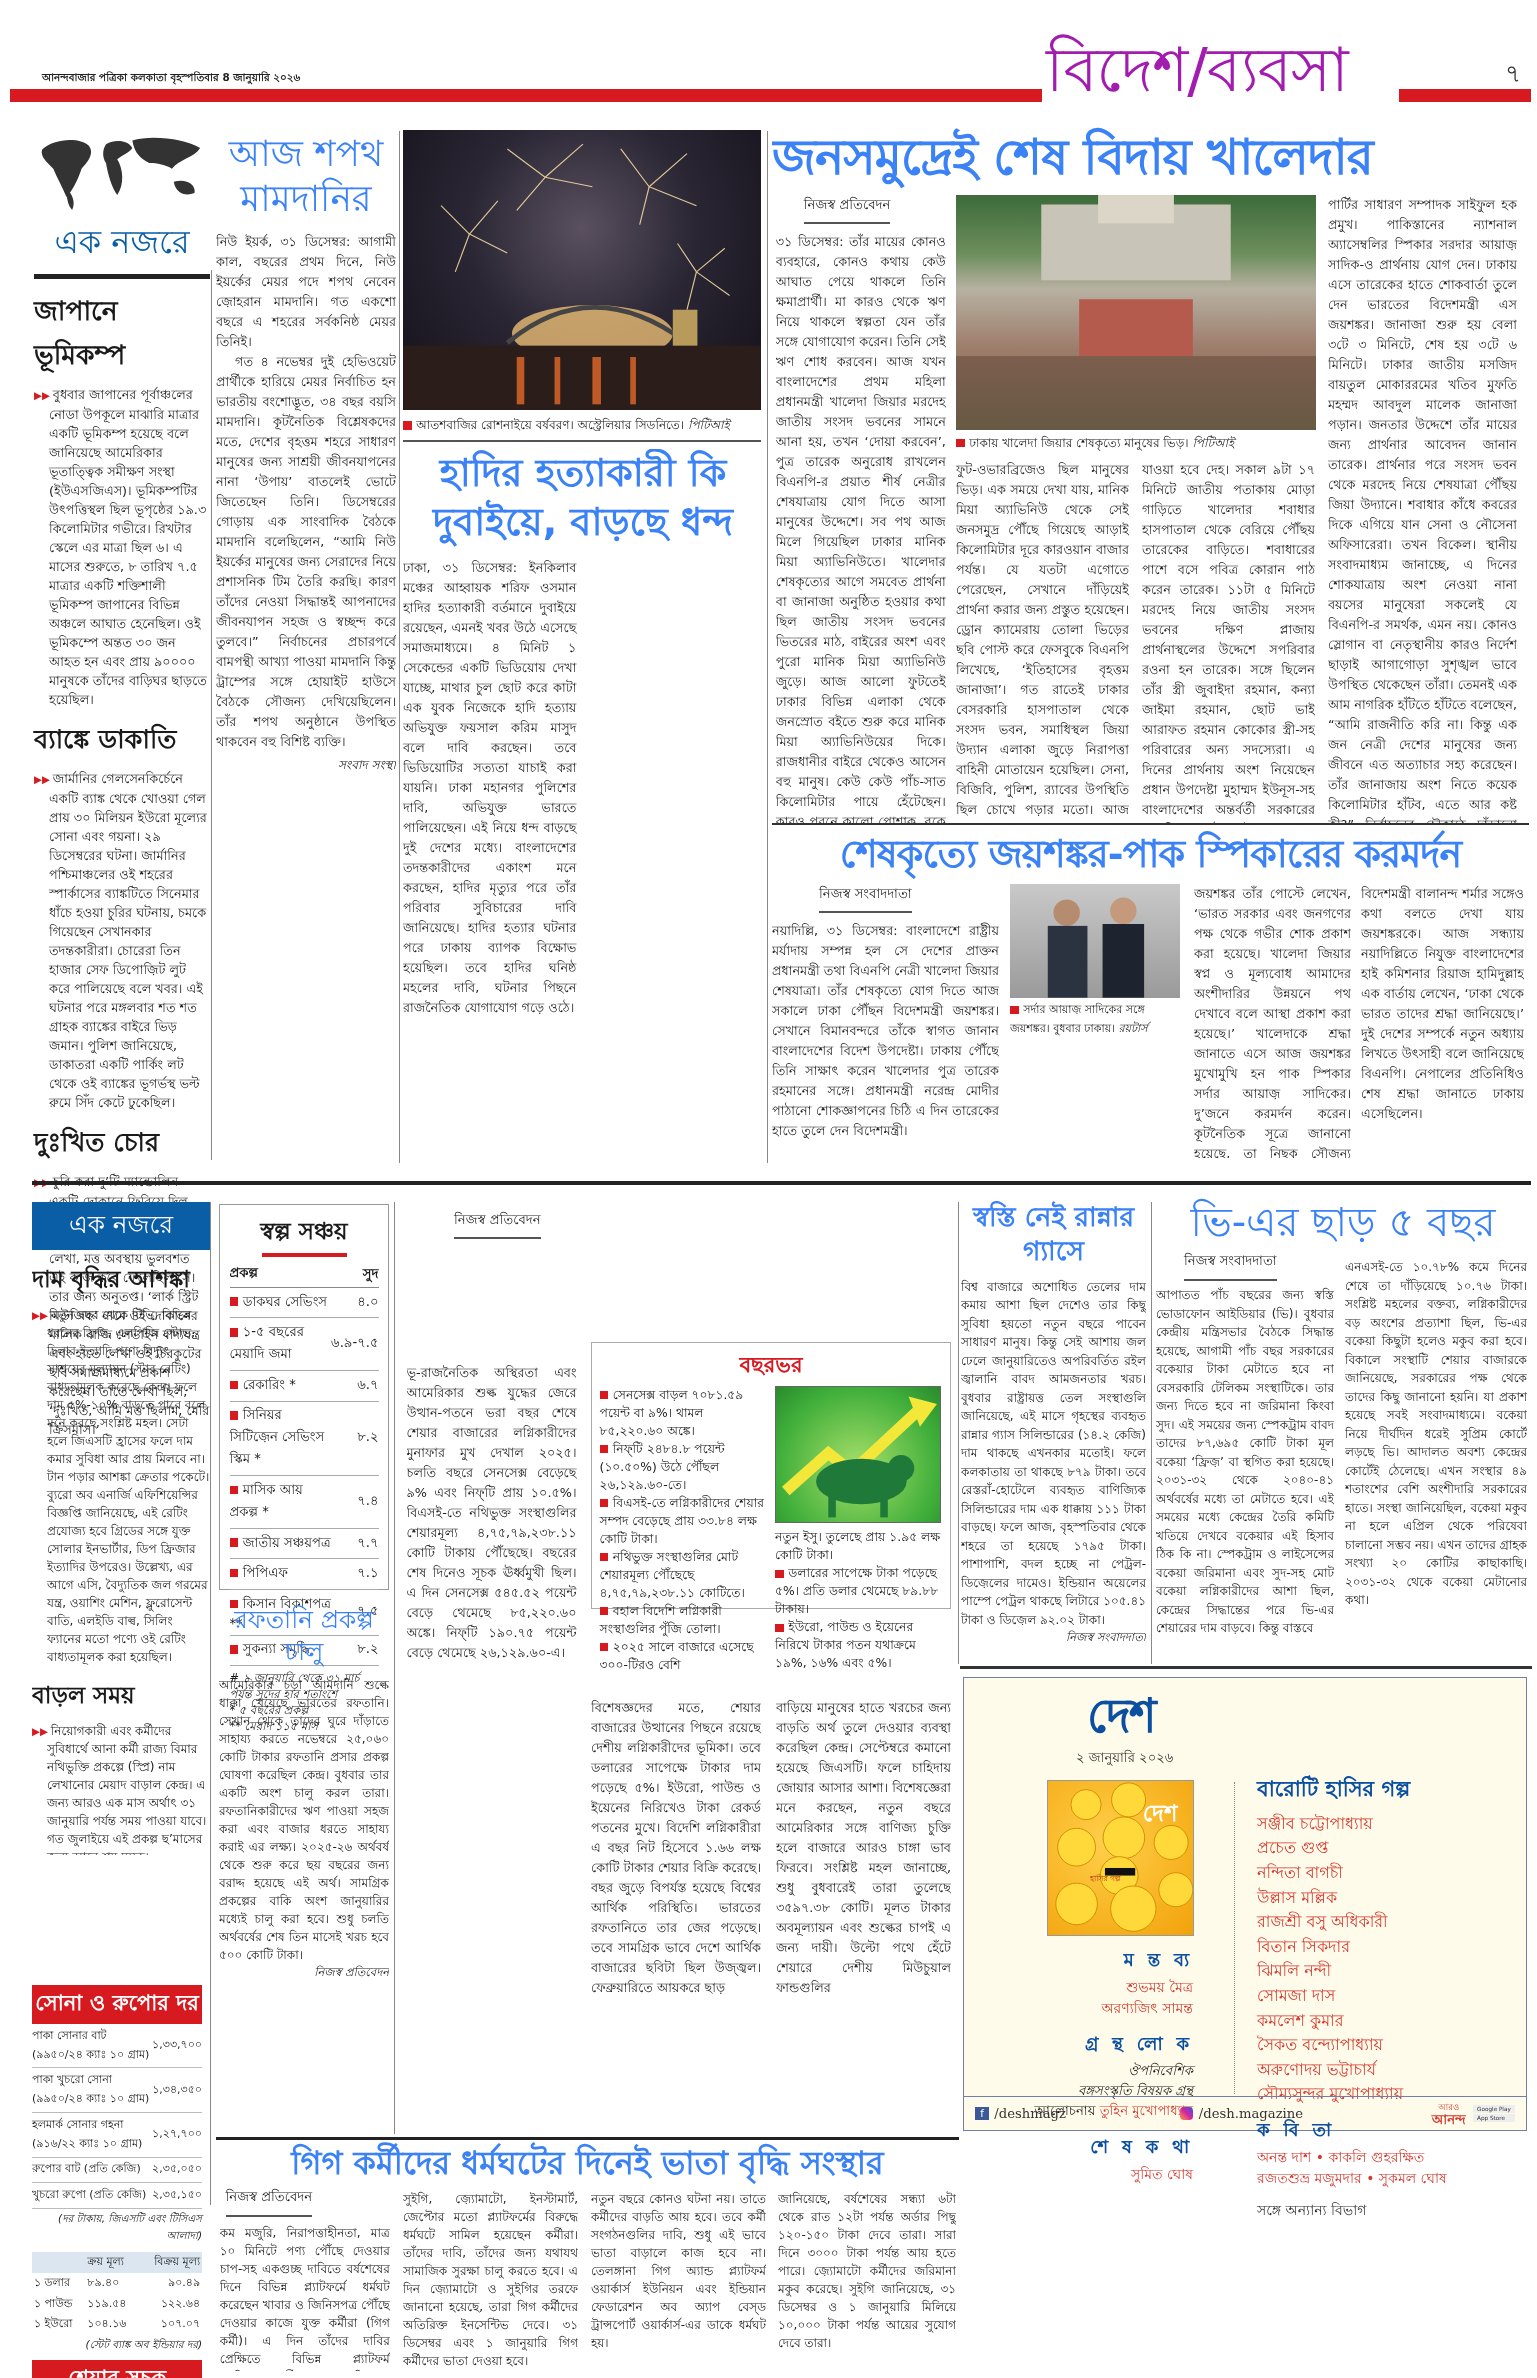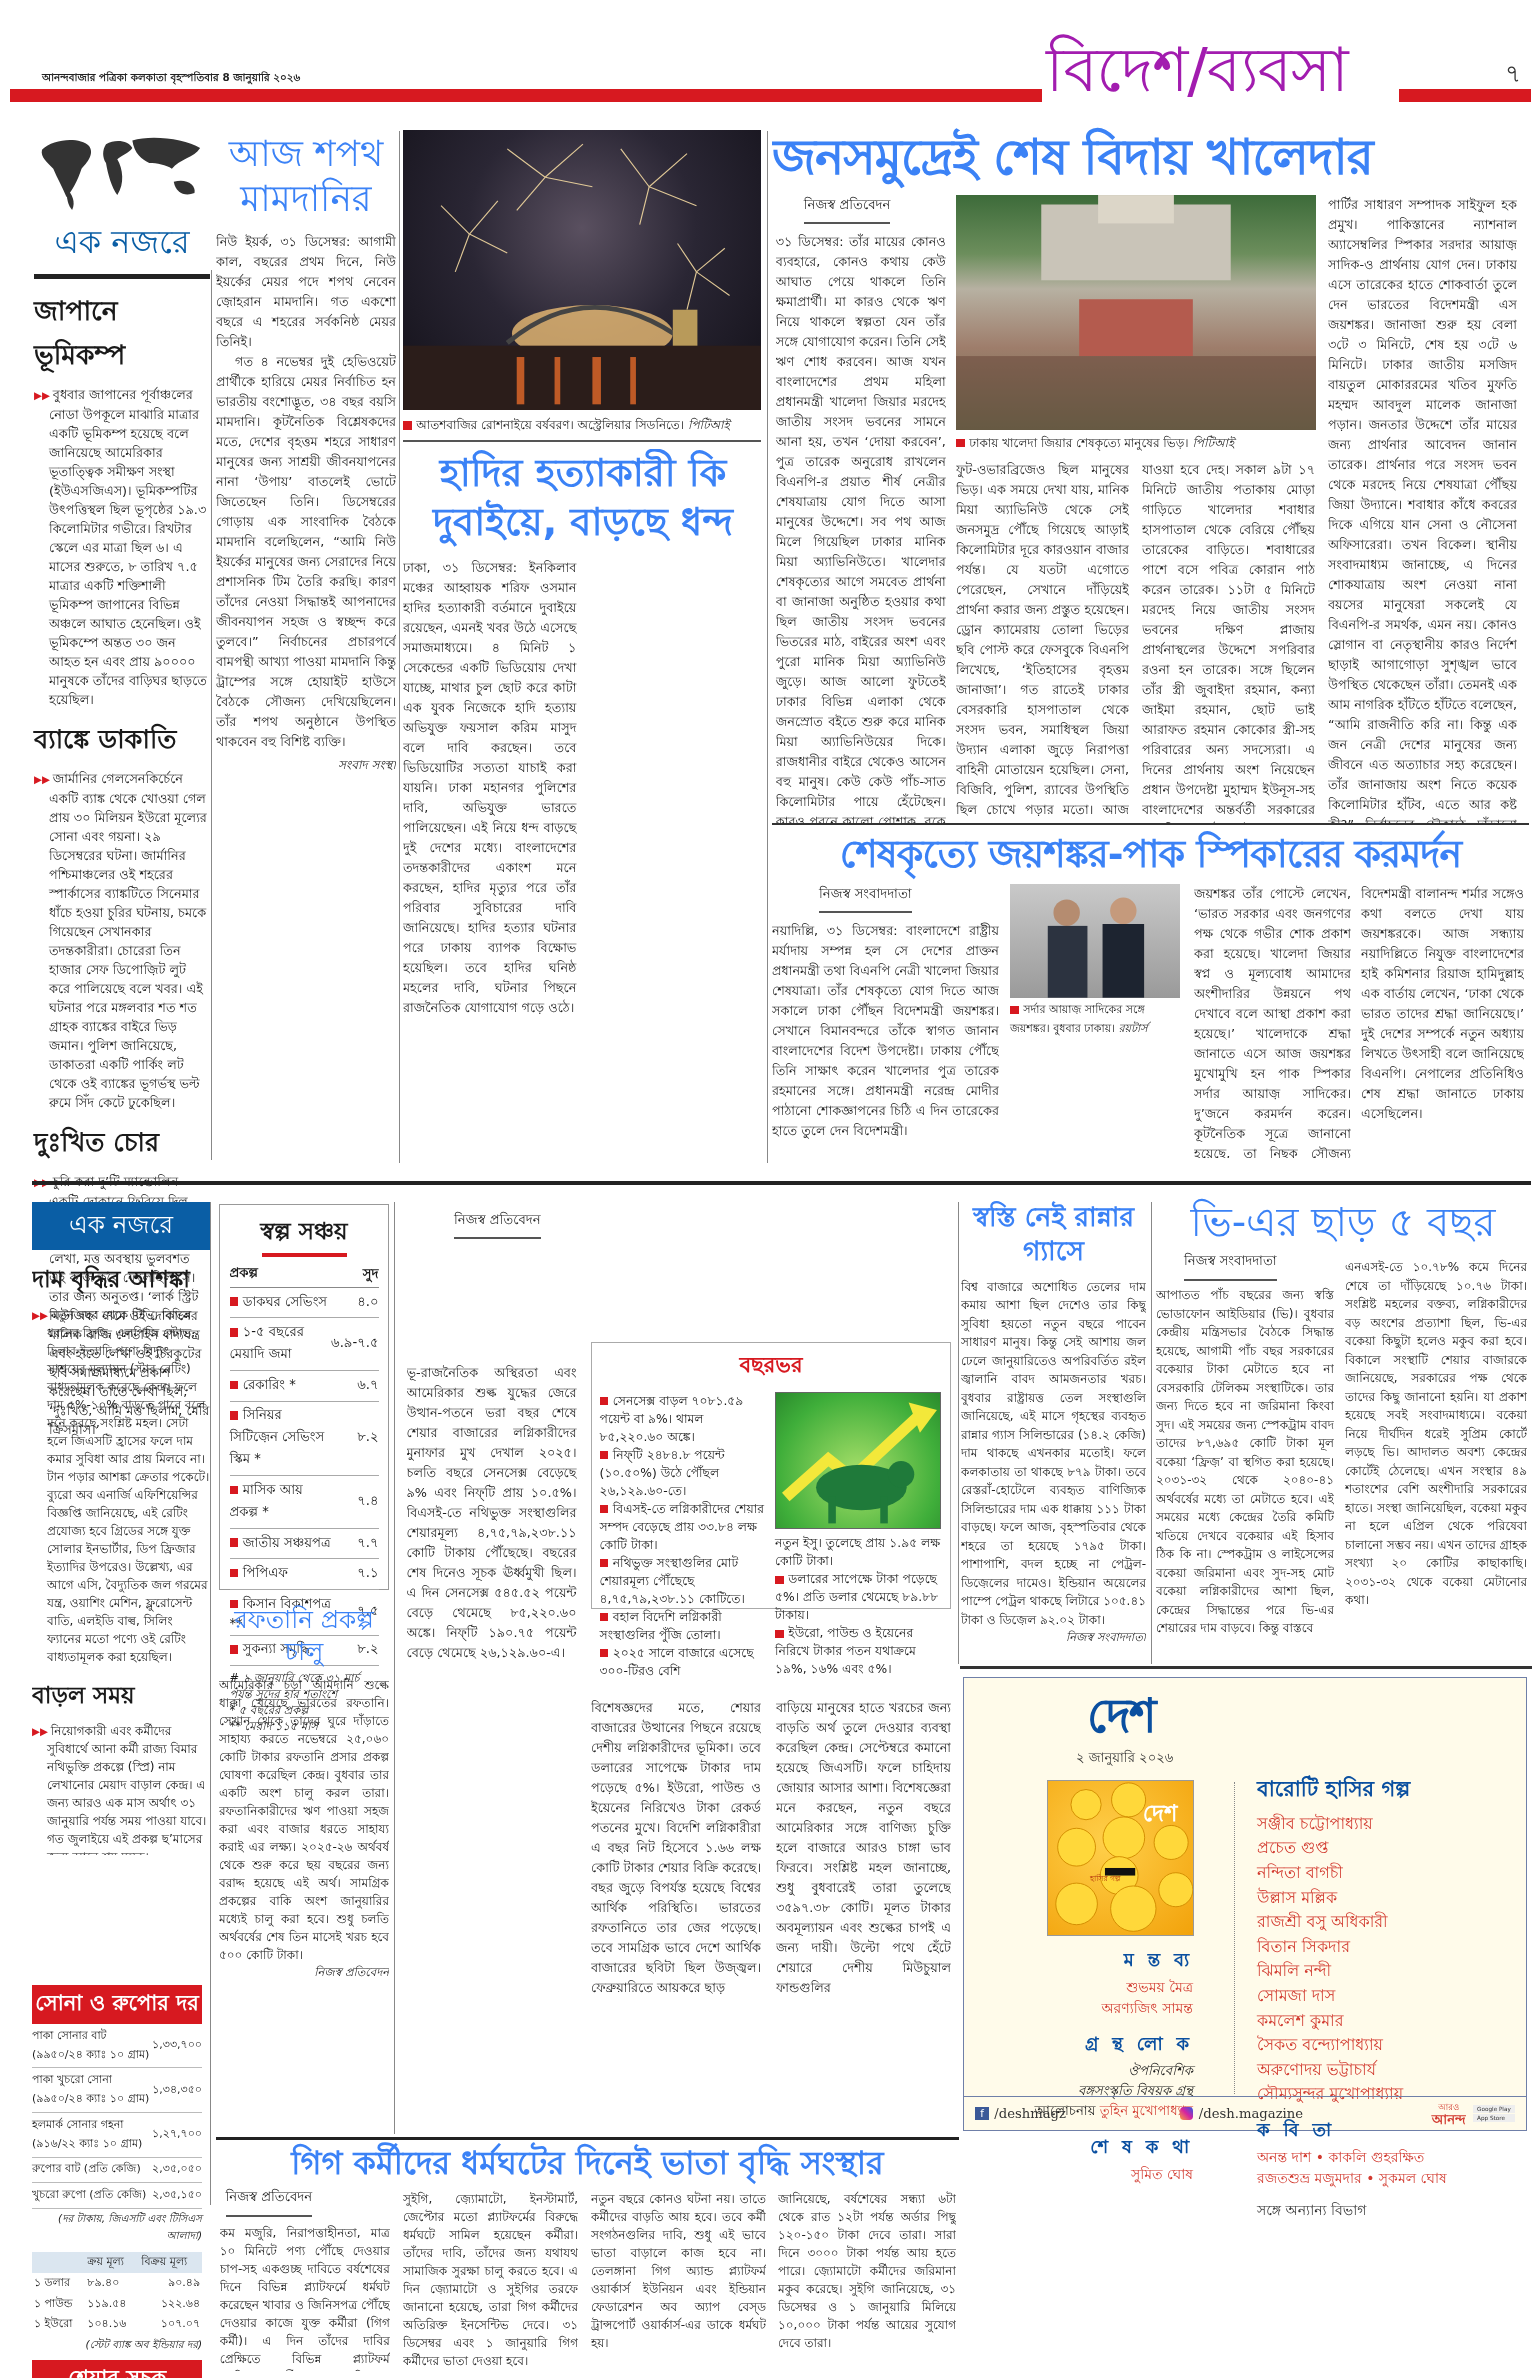--- a/index.html
+++ b/index.html
@@ -203,21 +203,21 @@
           <td>২,৩৫,১৫০</td>
         </tr>
   </tbody>
     </table>
   <div style="font-size:10.4px;font-style:italic;text-align:right;margin:1.9px 0 7.6px">(দর টাকায়, জিএসটি এবং টিসিএস আলাদা)</div>
   <table>
     <tbody>
         <tr class="fx" style="background:#dbe6f0">
           <td></td>
           <td>ক্রয় মূল্য</td>
-          <td style="text-align:left">বিক্রয় মূল্য</td>
+          <td style="text-align:right">বিক্রয় মূল্য</td>
         </tr>
     <tr class="fx">
           <td>১ ডলার</td>
           <td>৮৯.৪০</td>
           <td style="text-align:right">৯০.৪৯</td>
         </tr>
     <tr class="fx">
           <td>১ পাউন্ড</td>
           <td>১১৯.৫৪</td>
           <td style="text-align:right">১২২.৬৪</td>
@@ -294,21 +294,21 @@
   <div class="body-text" style="font-size:12px;line-height:18px;margin-top:7.6px">আমেরিকার চড়া আমদানি শুল্কে ধাক্কা খেয়েছে ভারতের রফতানি। সেখান থেকে তাদের ঘুরে দাঁড়াতে সাহায্য করতে নভেম্বরে ২৫,০৬০ কোটি টাকার রফতানি প্রসার প্রকল্প ঘোষণা করেছিল কেন্দ্র। বুধবার তার একটি অংশ চালু করল তারা। রফতানিকারীদের ঋণ পাওয়া সহজ করা এবং বাজার ধরতে সাহায্য করাই এর লক্ষ্য। ২০২৫-২৬ অর্থবর্ষ থেকে শুরু করে ছয় বছরের জন্য বরাদ্দ হয়েছে এই অর্থ। সামগ্রিক প্রকল্পের বাকি অংশ জানুয়ারির মধ্যেই চালু করা হবে। শুধু চলতি অর্থবর্ষের শেষ তিন মাসেই খরচ হবে ৫০০ কোটি টাকা।</div>
   <div style="text-align:right;font-style:italic;font-size:11.4px">নিজস্ব প্রতিবেদন</div>
 </div>
 <div class="vrule" style="left:394px;top:1202px;height:932px"></div>
 
 <div class="abs" style="left:397px;top:1200px;width:558px;height:937px;overflow:hidden">
   <div class="byline" style="margin:9.5px 0 3.8px 57px">নিজস্ব প্রতিবেদন</div>
   <div class="abs body-text" style="left:9.5px;top:163px;width:170px;height:653px;overflow:hidden">ভূ-রাজনৈতিক অস্থিরতা এবং আমেরিকার শুল্ক যুদ্ধের জেরে উত্থান-পতনে ভরা বছর শেষে শেয়ার বাজারের লগ্নিকারীদের মুনাফার মুখ দেখাল ২০২৫। চলতি বছরে সেনসেক্স বেড়েছে ৯% এবং নিফ্‌টি প্রায় ১০.৫%। বিএসই-তে নথিভুক্ত সংস্থাগুলির শেয়ারমূল্য ৪,৭৫,৭৯,২৩৮.১১ কোটি টাকায় পৌঁছেছে। বছরের শেষ দিনেও সূচক ঊর্ধ্বমুখী ছিল। এ দিন সেনসেক্স ৫৪৫.৫২ পয়েন্ট বেড়ে থেমেছে ৮৫,২২০.৬০ অঙ্কে। নিফ্‌টি ১৯০.৭৫ পয়েন্ট বেড়ে থেমেছে ২৬,১২৯.৬০-এ।</div>
   <div class="abs" style="left:194px;top:142px;width:360px;height:267px;border:0.9px solid #aaa;padding:5.7px 7.6px;background:#fff">
     <div class="red" style="font-size:21px;font-weight:bold;text-align:center">বছরভর</div>
-    <div style="display:flex;gap:9.5px;margin-top:8px">
+    <div style="display:flex;gap:9.5px;margin-top:2px">
       <div style="width:166px;font-size:12.3px;line-height:18px">
         <div><span class="sq"></span><span>সেনসেক্স বাড়ল ৭০৮১.৫৯ পয়েন্ট বা ৯%। থামল ৮৫,২২০.৬০ অঙ্কে।</span></div>
         <div><span class="sq"></span><span>নিফ্‌টি ২৪৮৪.৮ পয়েন্ট (১০.৫০%) উঠে পৌঁছল ২৬,১২৯.৬০-তে।</span></div>
         <div><span class="sq"></span><span>বিএসই-তে লগ্নিকারীদের শেয়ার সম্পদ বেড়েছে প্রায় ৩৩.৮৪ লক্ষ কোটি টাকা।</span></div>
         <div><span class="sq"></span><span>নথিভুক্ত সংস্থাগুলির মোট শেয়ারমূল্য পৌঁছেছে ৪,৭৫,৭৯,২৩৮.১১ কোটিতে।</span></div>
         <div><span class="sq"></span><span>বহাল বিদেশি লগ্নিকারী সংস্থাগুলির পুঁজি তোলা।</span></div>
         <div><span class="sq"></span><span>২০২৫ সালে বাজারে এসেছে ৩০০-টিরও বেশি</span></div>
       </div>
       <div style="flex:1">
         <div style="width:166px;height:137px;background:radial-gradient(circle at 50% 60%,#a9e06a 0%,#3fae3a 70%,#2a8a2c 100%);border:0.9px solid #666;position:relative;overflow:hidden">

